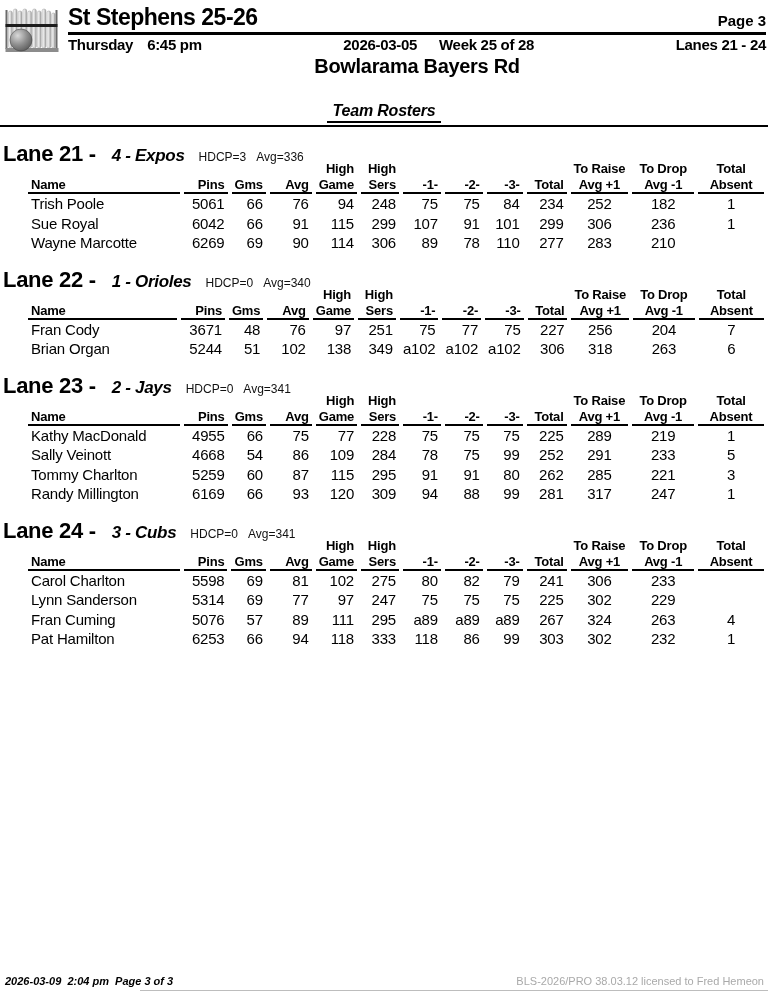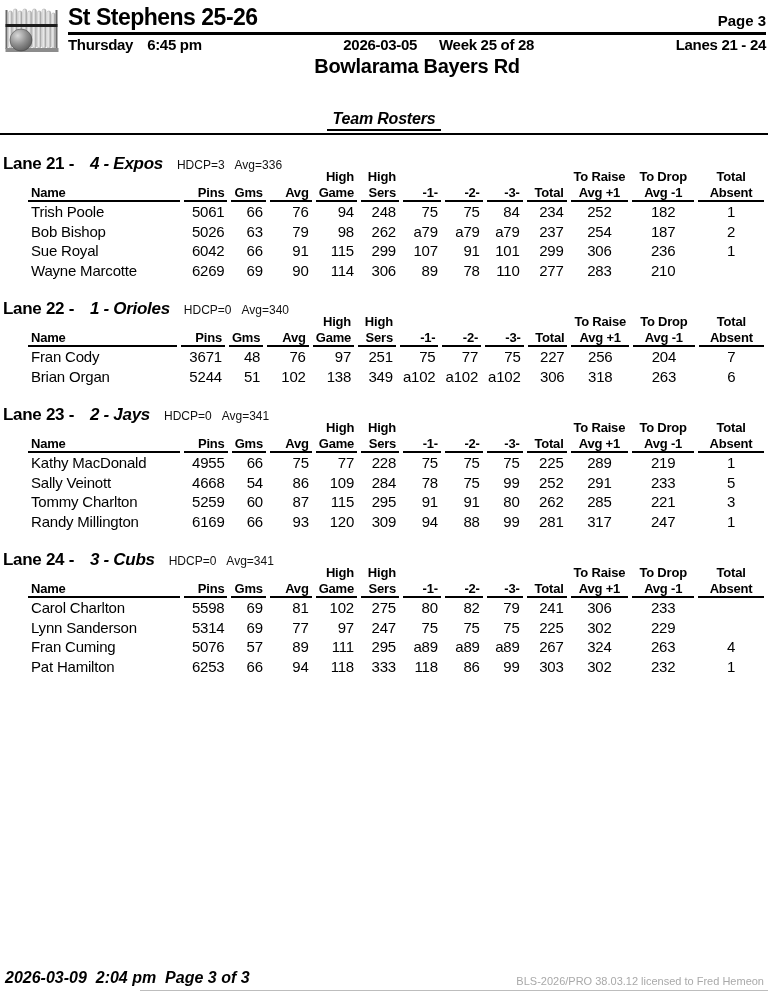--- a/index.html
+++ b/index.html
@@ -20,49 +20,49 @@
   .league-title { font-size:23px; font-weight:bold; letter-spacing:-0.5px; }
   .page-label { font-size:15px; font-weight:bold; padding-bottom:2px; }
   .sub-row {
     display:flex; justify-content:space-between; align-items:baseline;
     font-size:15px; font-weight:bold; margin-top:1px; letter-spacing:-0.3px;
   }
   .sub-left .t { margin-left:14px; }
   .sub-center .t { margin-left:22px; }
   .center-name { text-align:center; font-size:20px; font-weight:bold; margin-top:2px; letter-spacing:-0.3px; }
 
-  .report-title-wrap { text-align:center; margin-top:32px; }
+  .report-title-wrap { text-align:center; margin-top:24px; }
   .report-title {
     display:inline-block; font-size:16px; font-weight:bold; font-style:italic;
     border-bottom:2px solid #000; padding:0 6px 1px 6px; letter-spacing:-0.2px;
   }
   .full-rule { border-top:2px solid #000; margin-top:2px; }
 
   
   .team-section { margin-top:10px; }
   .lane-heading { padding-left:3px; height:22px; display:flex; align-items:baseline; }
-  .lane-label { font-size:17px; font-weight:bold; letter-spacing:-0.3px; }
+  .lane-label { font-size:22px; font-weight:bold; letter-spacing:-0.3px; }
   .team-label { font-size:17px; font-weight:bold; font-style:italic; margin-left:16px; letter-spacing:-0.3px;margin-top:9px; }
   .team-info { font-size:12px; margin-left:14px; white-space:pre; color:#111; }
   .team-info .avg { margin-left:10px; }
 
   table.roster {
     margin-left:24px; border-collapse:separate; border-spacing:4px 0;
     table-layout:fixed; letter-spacing:-0.2px;
   }
   table.roster th, table.roster td { padding:0 3px; overflow:hidden; white-space:nowrap; }
   tr.hrow1 th { font-size:13px; font-weight:bold; height:17px; vertical-align:bottom; }
   tr.hrow2 th { font-size:13px; font-weight:bold; height:18px; vertical-align:bottom; border-bottom:2px solid #000; }
   tbody td { font-size:15px; height:19.5px; vertical-align:middle; }
   .al { text-align:left; } .ar { text-align:right; } .ac { text-align:center; }
 
   
   .footer-left {
     position:absolute; left:5px; bottom:4px;
-    font-size:16px; font-weight:bold; font-style:italic; white-space:pre;
+    font-size:11px; font-weight:bold; font-style:italic; white-space:pre;
   }
   .footer-right {
     position:absolute; right:4px; bottom:4px;
     font-size:11px; color:#a9a9a9; white-space:pre;
   }
   .bottom-hairline { position:absolute; left:140px; right:0; bottom:0; height:1px; background:#bdbdbd; }
 </style>
 </head>
 <body>
 
@@ -183,35 +183,20 @@
               <td class="ar">248</td>
               <td class="ar">75</td>
               <td class="ar">75</td>
               <td class="ar">84</td>
               <td class="ar">234</td>
               <td class="ac">252</td>
               <td class="ac">182</td>
               <td class="ac">1</td>
             </tr>
             <tr>
-              <td class="al">Bob Bishop</td>
-              <td class="ar">5026</td>
-              <td class="ar">63</td>
-              <td class="ar">79</td>
-              <td class="ar">98</td>
-              <td class="ar">262</td>
-              <td class="ar">a79</td>
-              <td class="ar">a79</td>
-              <td class="ar">a79</td>
-              <td class="ar">237</td>
-              <td class="ac">254</td>
-              <td class="ac">187</td>
-              <td class="ac">2</td>
-            </tr>
-            <tr>
               <td class="al">Sue Royal</td>
               <td class="ar">6042</td>
               <td class="ar">66</td>
               <td class="ar">91</td>
               <td class="ar">115</td>
               <td class="ar">299</td>
               <td class="ar">107</td>
               <td class="ar">91</td>
               <td class="ar">101</td>
               <td class="ar">299</td>

